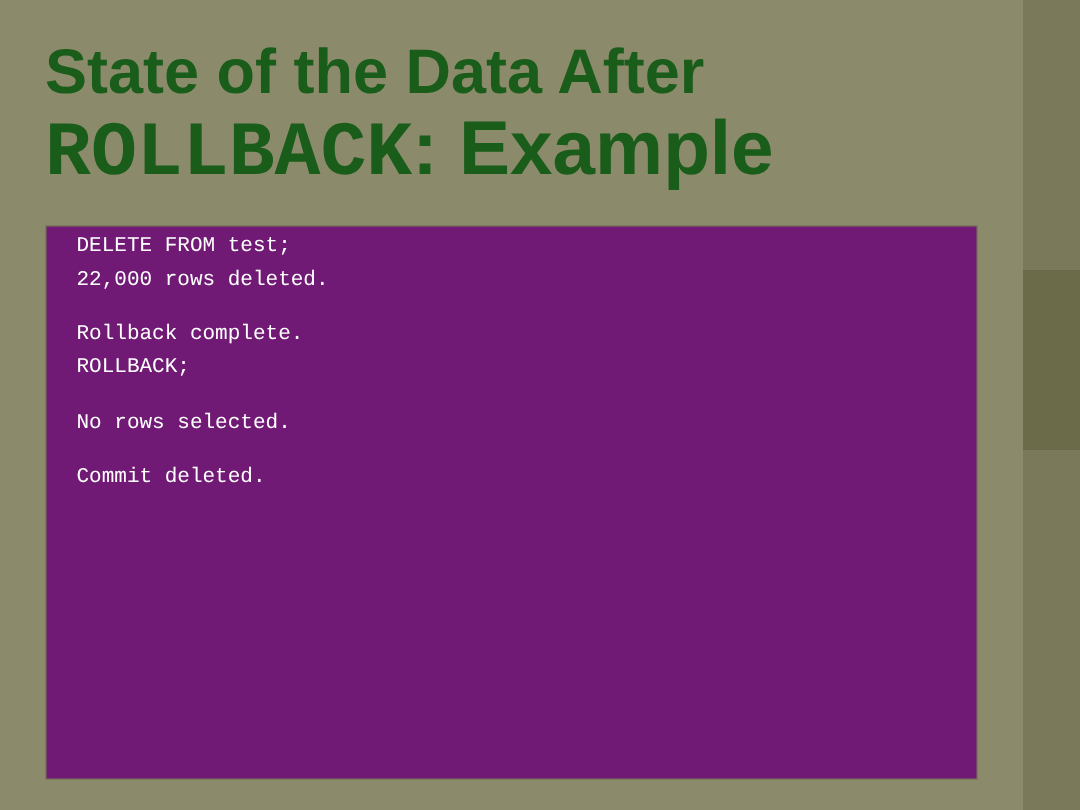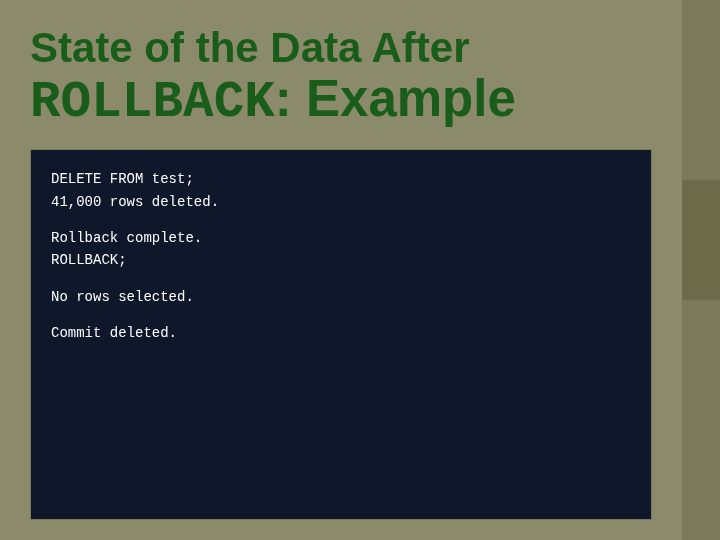--- a/index.html
+++ b/index.html
@@ -64,23 +64,23 @@
       color: #1a5c1a;
       line-height: 1.1;
       font-family: Arial, sans-serif;
     }
 
     .title-rollback {
       font-family: 'Courier New', Courier, monospace;
     }
 
     .code-box {
-      background-color: #0f172a;
+      background-color: #701a75;
       border: 1px solid #7a7a5a;
-      padding: 18px 20px;
+      padding: 2px 20px;
       font-family: 'Courier New', Courier, monospace;
       font-size: 14px;
       color: #ffffff;
       line-height: 1.6;
       flex: 1;
       width: calc(100% - 38px);
     }
 
     .code-section {
       margin-bottom: 14px;
@@ -106,21 +106,21 @@
   <div class="title-block">
     <div class="title-line1">State of the Data After</div>
     <div class="title-line2">
       <span class="title-rollback">ROLLBACK</span><span>: Example</span>
     </div>
   </div>
 
   <div class="code-box" id="code-box">
   <div class="code-section">
         <span class="code-line">DELETE FROM test;</span>
-        <span class="code-line">41,000 rows deleted.</span>
+        <span class="code-line">22,000 rows deleted.</span>
       </div>
       <div class="code-section">
         <span class="code-line">Rollback complete.</span>
         <span class="code-line">ROLLBACK;</span>
       </div>
       <div class="code-section">
         <span class="code-line">No rows selected.</span>
       </div>
       <div class="code-section">
         <span class="code-line">Commit deleted.</span>

